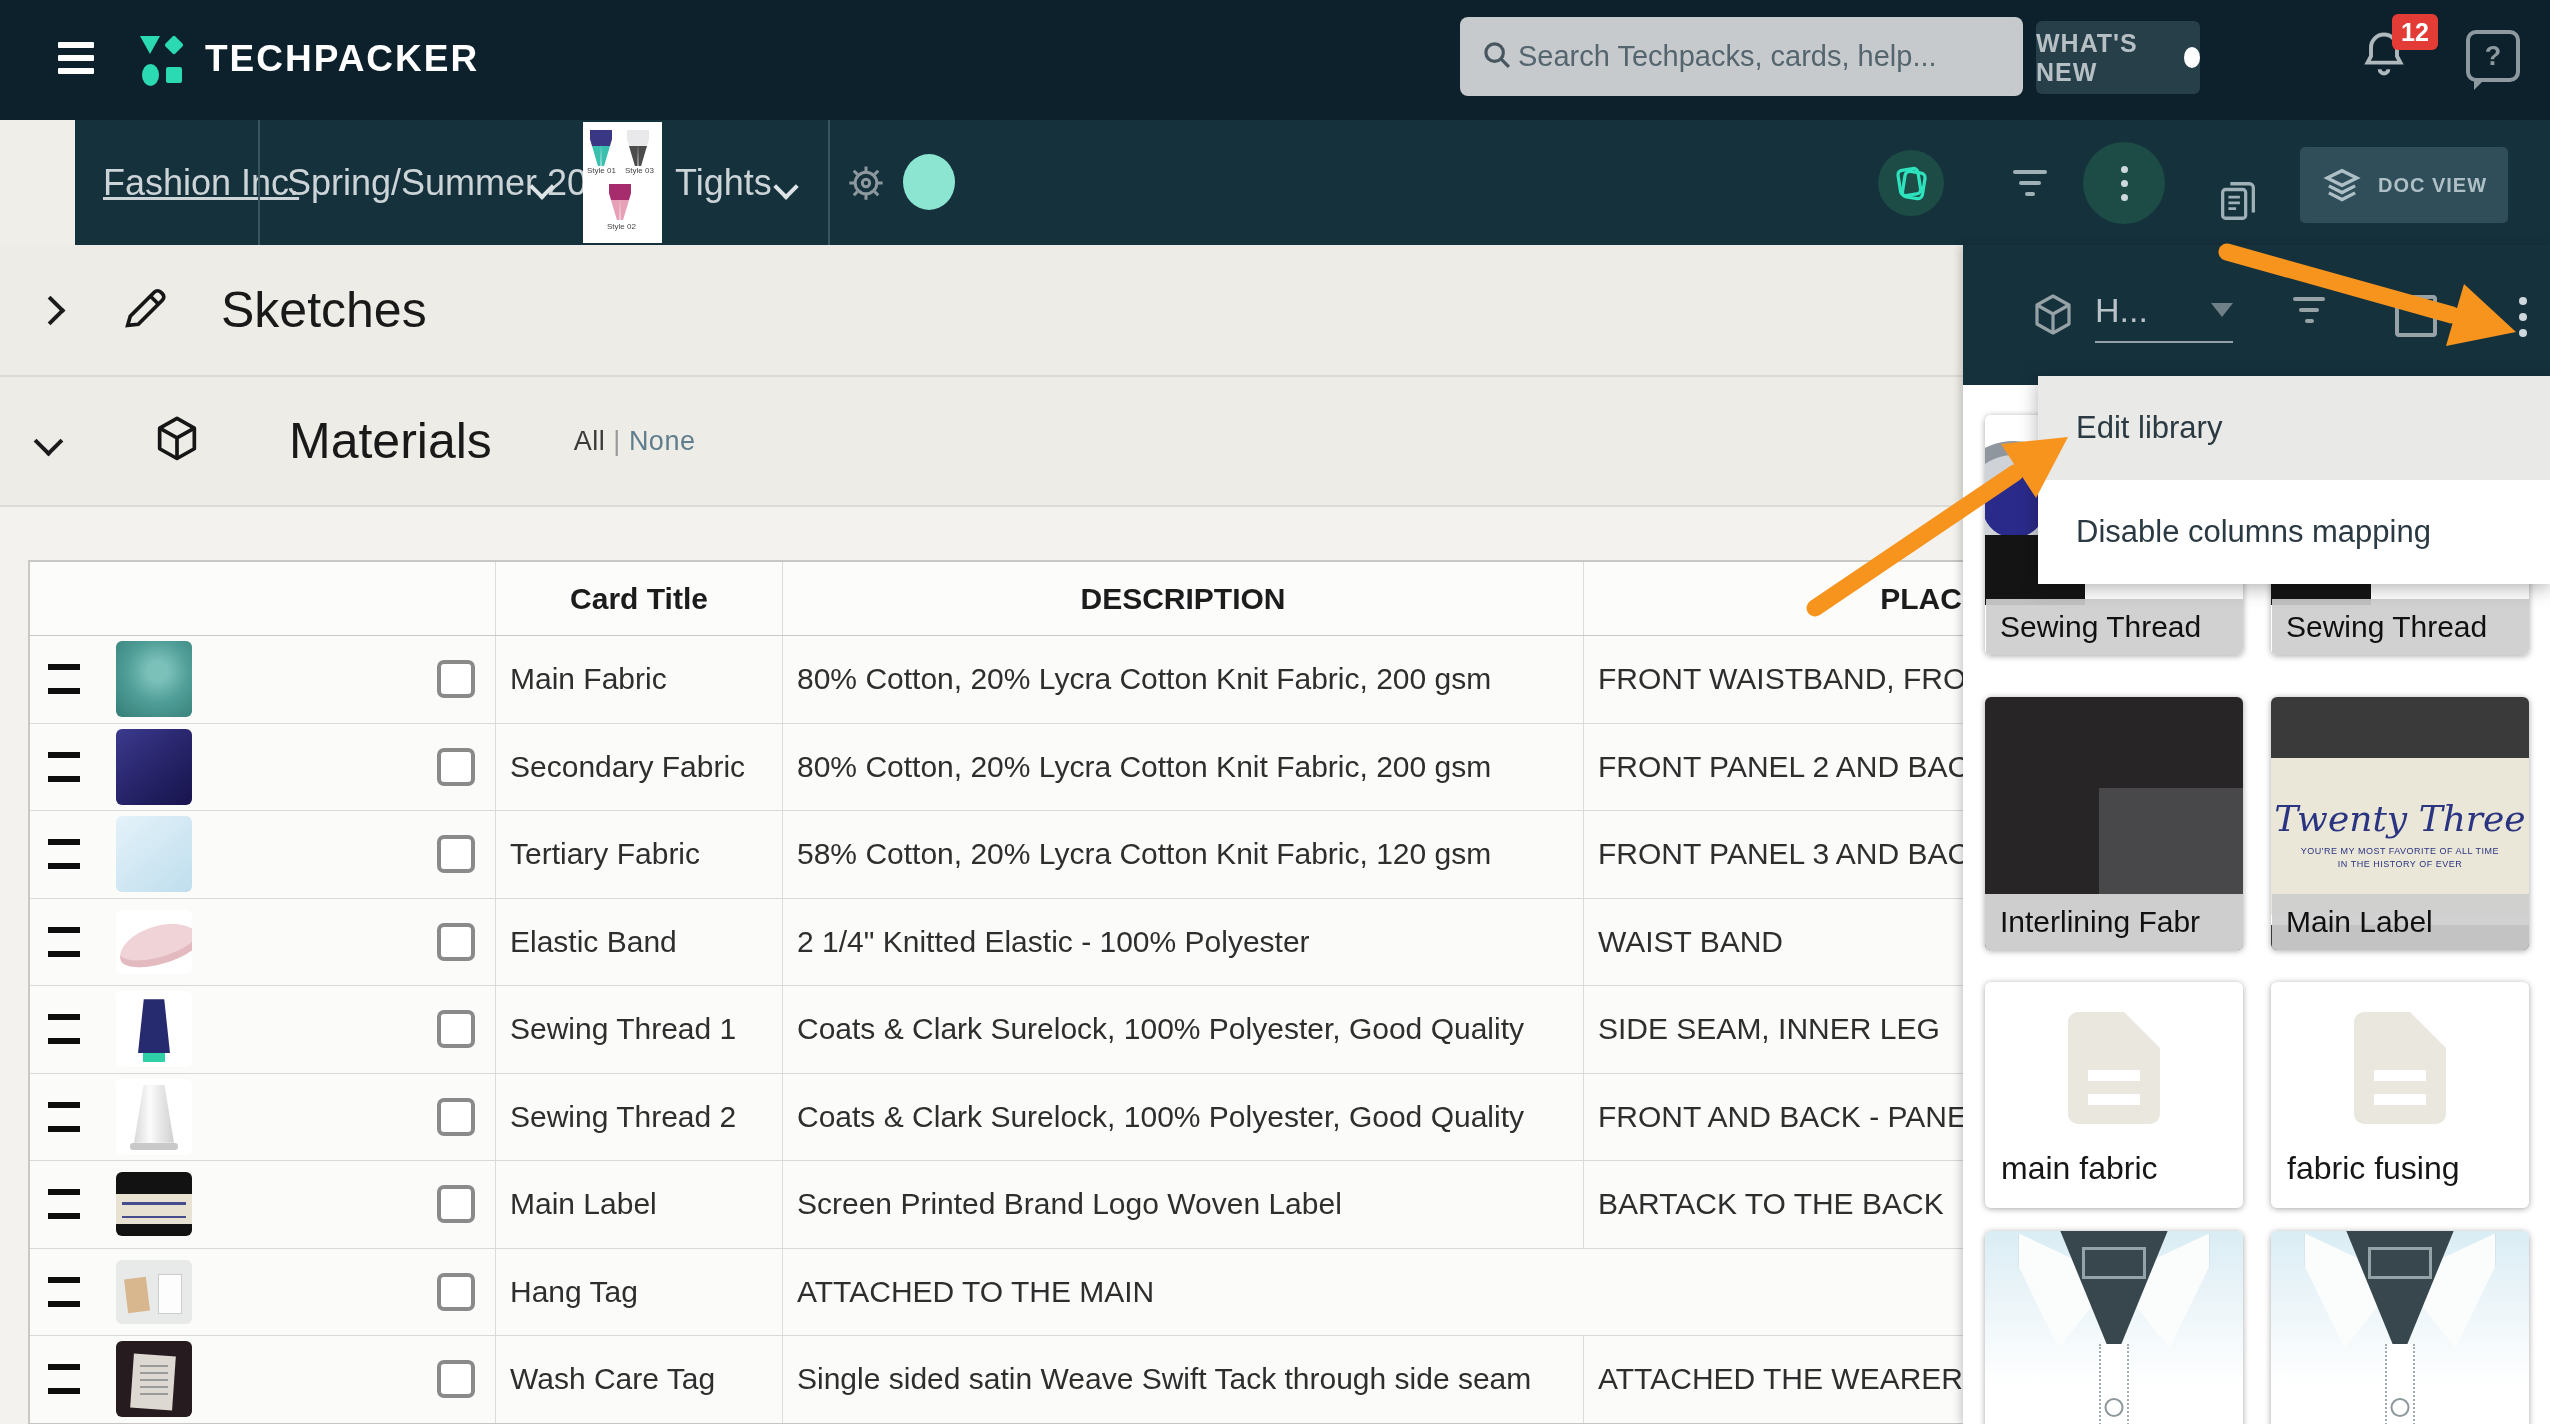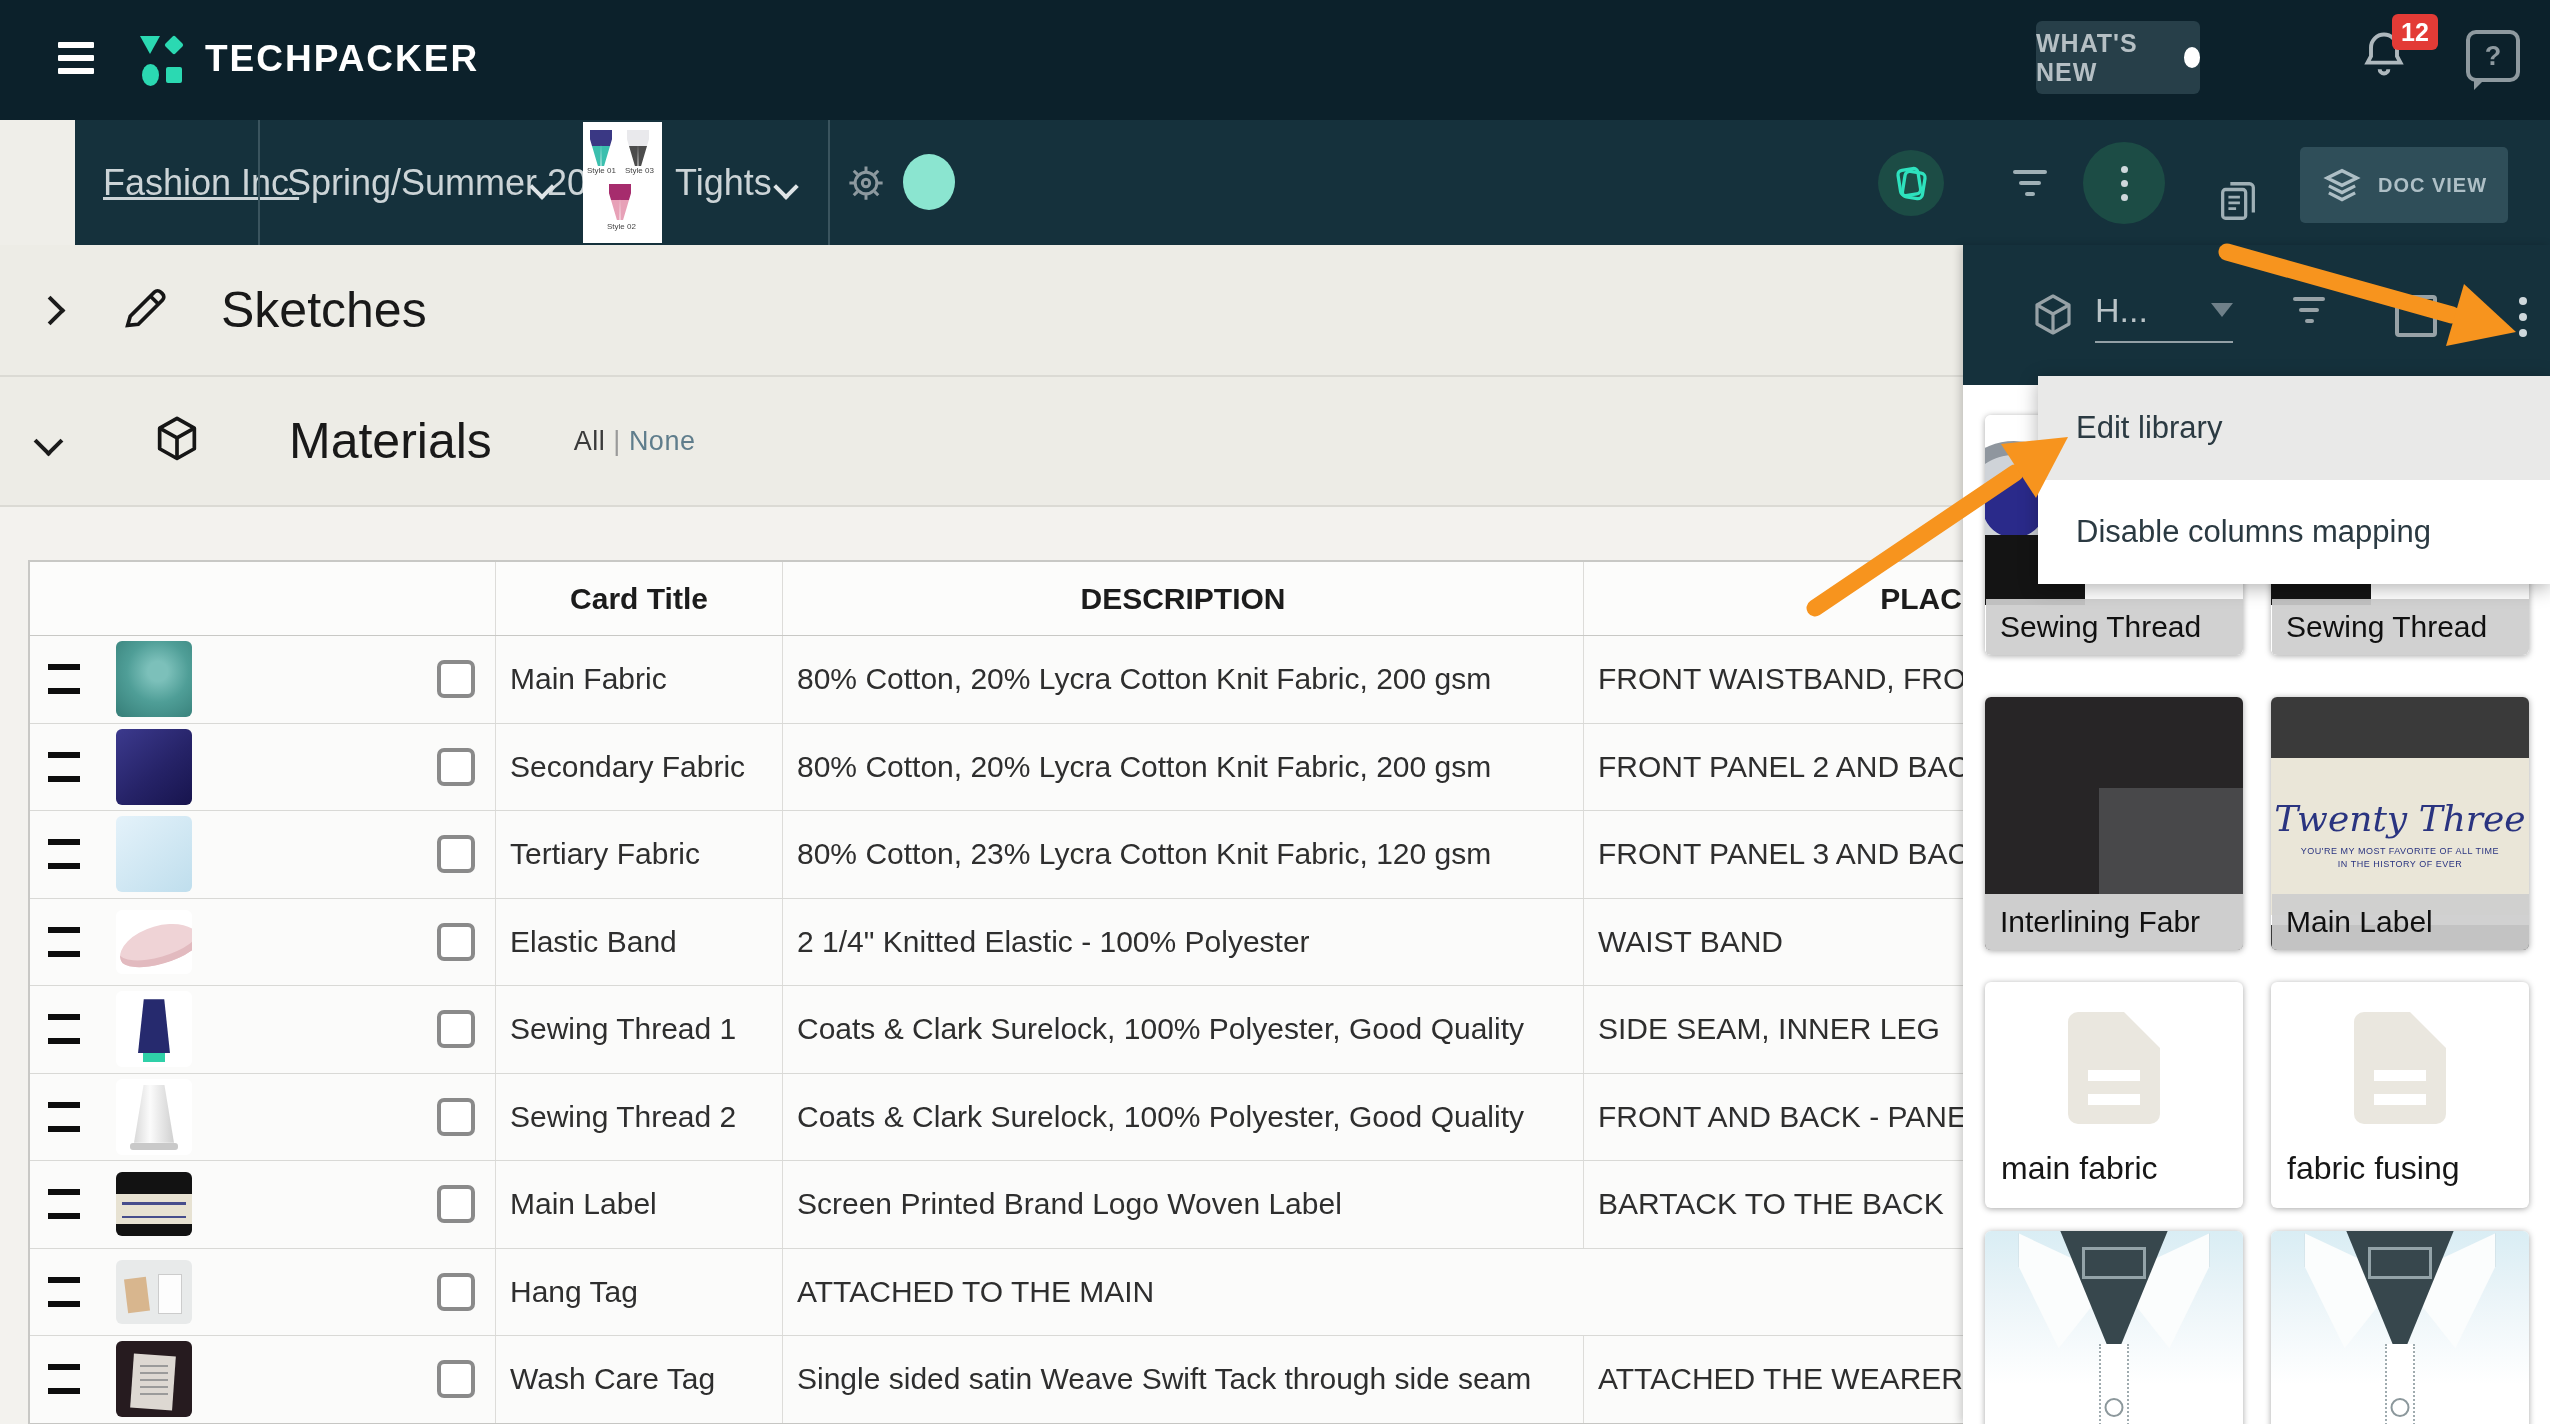--- a/index.html
+++ b/index.html
@@ -166,20 +166,29 @@
       <i></i>
       <i></i>
     </div>
   <div class="logo">
     <span class="lg-tri"></span>
     <span class="lg-dia"></span>
     <span class="lg-ell"></span>
     <span class="lg-sq"></span>
   </div>
   <div class="brand">TECHPACKER</div>
+  <div class="search">
+    <span>
+      <svg viewBox="0 0 24 24" width="38" height="38">
+          <circle cx="10.5" cy="10.5" r="5.5" fill="none" stroke="#46555e" stroke-width="2"></circle>
+          <path d="M14.8 14.8L19.5 19.5" stroke="#46555e" stroke-width="2"></path>
+        </svg>
+    </span>
+    <input placeholder="Search Techpacks, cards, help..." style="">
+  </div>
   <div class="whatsnew">
     <span>WHAT'S NEW</span>
     <span class="dot"></span>
   </div>
   <div class="bell">
     <svg viewBox="0 0 24 24" width="52" height="52">
         <path d="M12 3a6 6 0 0 0-6 6v4l-1.6 3h15.2L18 13V9a6 6 0 0 0-6-6z" fill="none" stroke="#aeb8bd" stroke-width="1.8"></path>
         <path d="M10 19a2 2 0 0 0 4 0" fill="none" stroke="#aeb8bd" stroke-width="1.8"></path>
       </svg>
   </div>
@@ -309,21 +318,21 @@
     <div class="tcell">80% Cotton, 20% Lycra Cotton Knit Fabric, 200 gsm</div>
     <div class="tcell">FRONT PANEL 2 AND BACK</div>
   </div>
   <div class="trow">
     <div class="tcell cfirst">
         <span class="drag"></span>
         <span class="thumb tall t3"></span>
         <span class="cbox"></span>
       </div>
     <div class="tcell">Tertiary Fabric</div>
-    <div class="tcell">80% Cotton, 23% Lycra Cotton Knit Fabric, 120 gsm</div>
+    <div class="tcell">58% Cotton, 20% Lycra Cotton Knit Fabric, 120 gsm</div>
     <div class="tcell">FRONT PANEL 3 AND BACK</div>
   </div>
   <div class="trow">
     <div class="tcell cfirst">
         <span class="drag"></span>
         <span class="thumb t4"></span>
         <span class="cbox"></span>
       </div>
     <div class="tcell">Elastic Band</div>
     <div class="tcell">2 1/4" Knitted Elastic - 100% Polyester</div>

